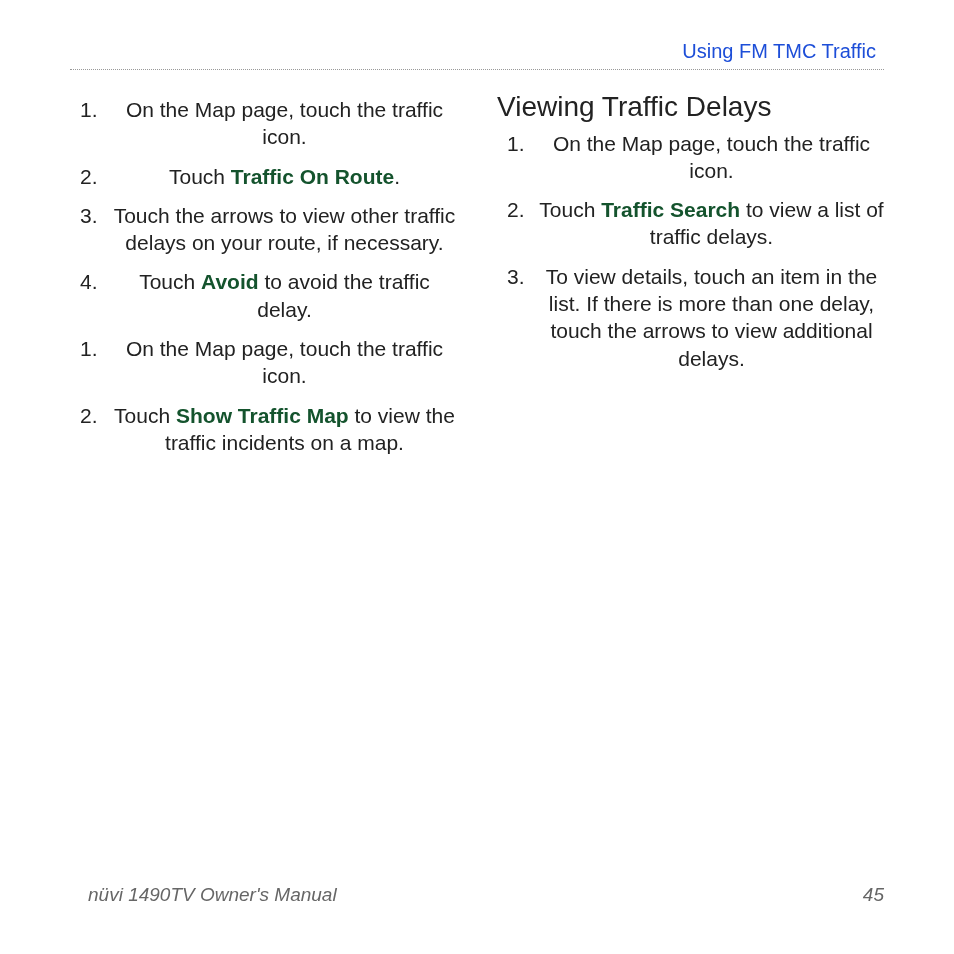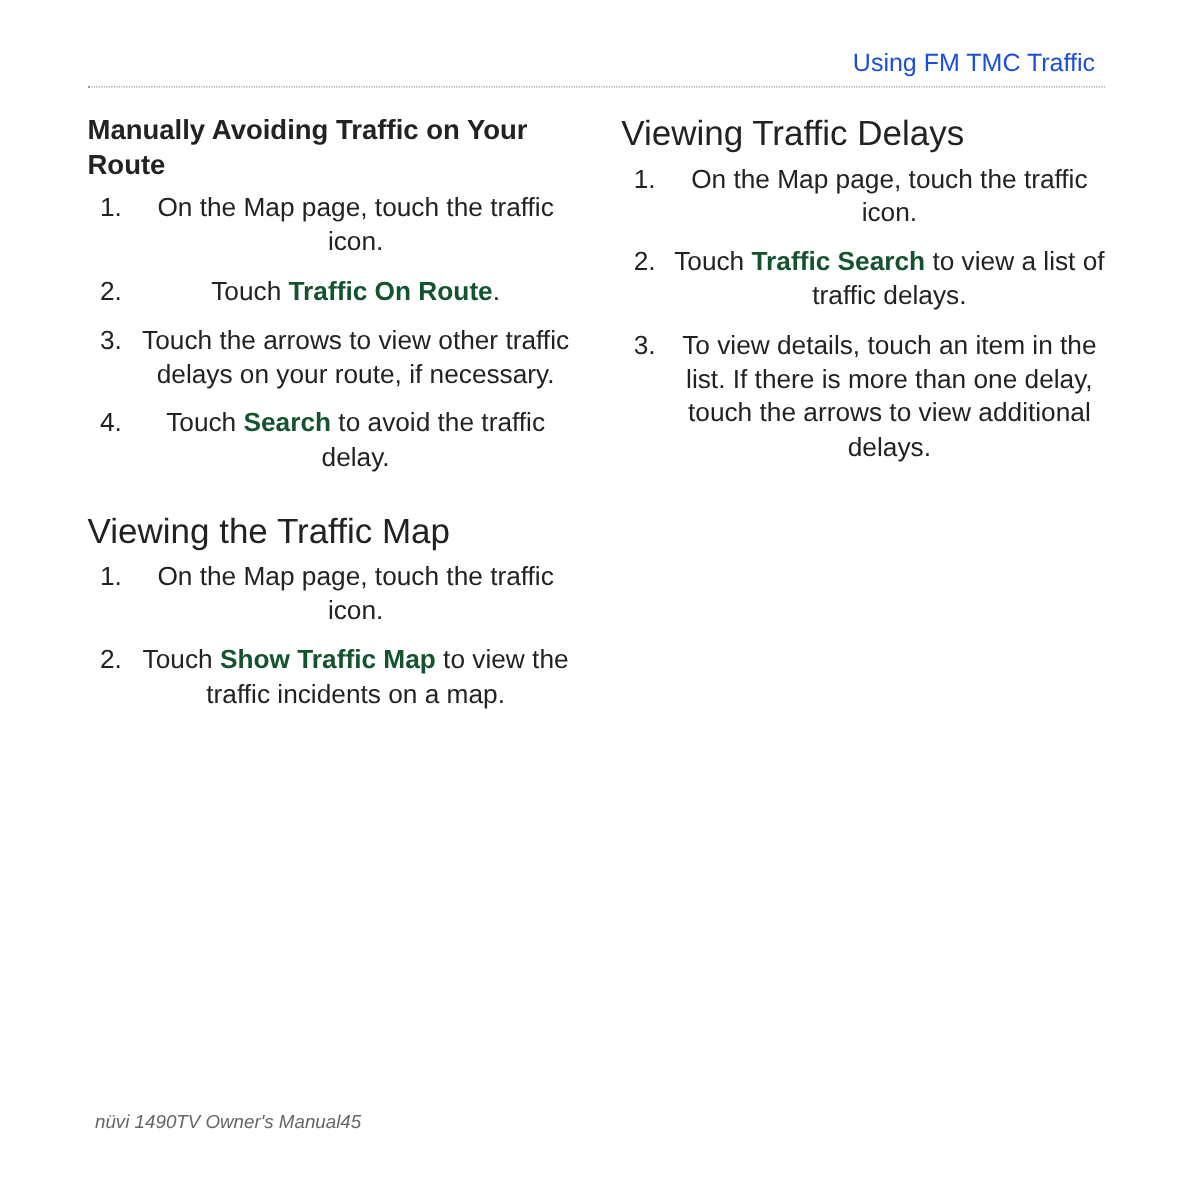--- a/index.html
+++ b/index.html
@@ -81,52 +81,51 @@
       font-weight: bold;
     }
     .action-serif {
       color: #1a3a6e;
       font-family: "Times New Roman", Times, serif;
       font-weight: bold;
     }
     .footer {
       position: absolute;
       bottom: 48px;
-      left: 76px;
+      left: 88px;
       right: 70px;
       display: flex;
+      justify-content: space-between;
       font-style: italic;
       font-family: Arial, Helvetica, sans-serif;
-      font-size: 15px;
+      font-size: 19px;
       color: #666;
     }
   </style>
 </head>
 <body>
 
 <div class="page">
   <div class="header-chapter">Using FM TMC Traffic</div>
   <hr class="divider">
 
   <div class="columns">
 
     <div class="col">
-      <div class="subheading">Manually Avoiding Traffic on Your Route</div>
       <ol class="steps">
         <li>On the Map page, touch the traffic icon.</li>
         <li>
           <span>Touch </span><span class="action">Traffic On Route</span><span>.</span>
         </li>
         <li>Touch the arrows to view other traffic delays on your route, if necessary.</li>
         <li>
-          <span>Touch </span><span class="action">Search</span><span> to avoid the traffic delay.</span>
+          <span>Touch </span><span class="action">Avoid</span><span> to avoid the traffic delay.</span>
         </li>
       </ol>
 
-      <div class="section-heading">Viewing the Traffic Map</div>
       <ol class="steps">
         <li>On the Map page, touch the traffic icon.</li>
         <li>
           <span>Touch </span><span class="action">Show Traffic Map</span><span> to view the traffic incidents on a map.</span>
         </li>
       </ol>
     </div>
 
     <div class="col">
       <div class="section-heading" style="margin-top:0">Viewing Traffic Delays</div>

